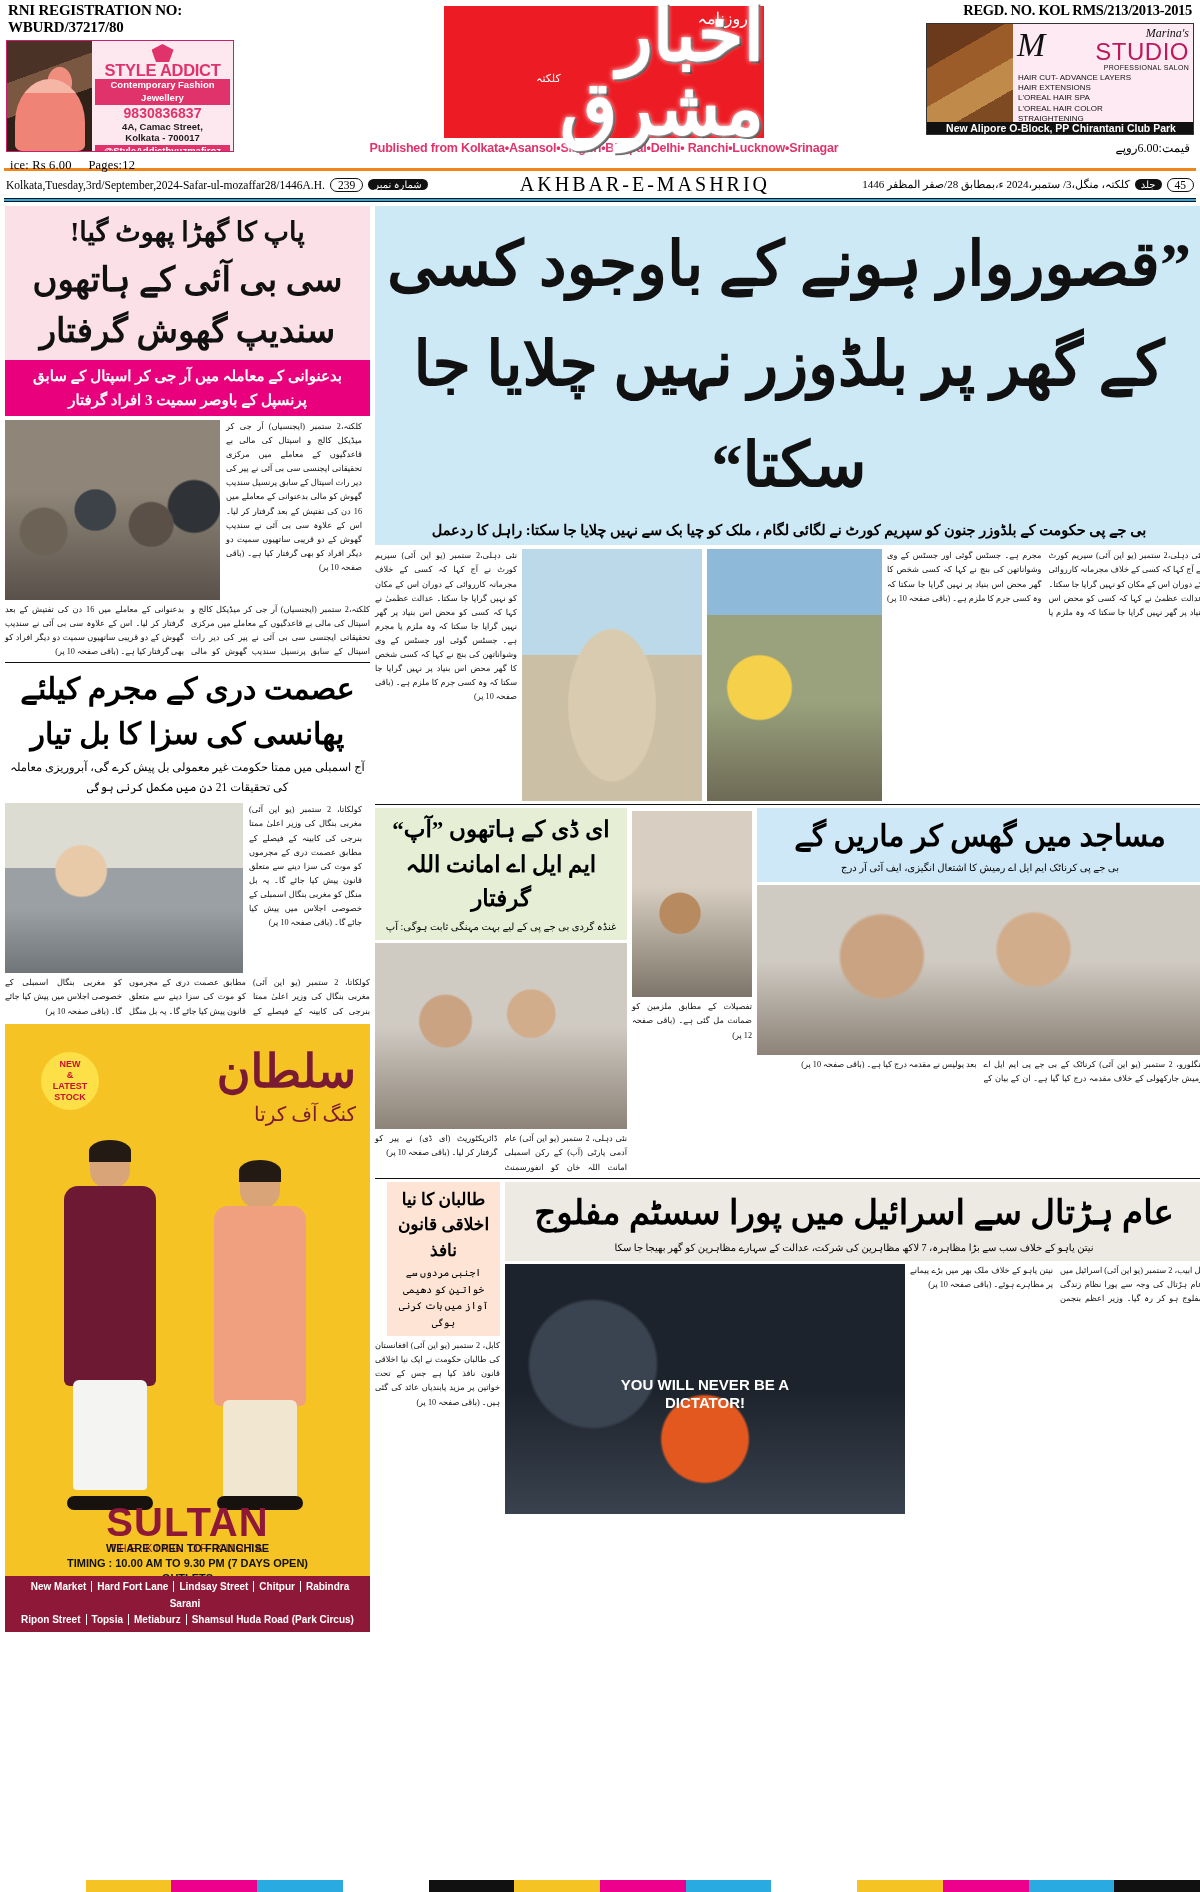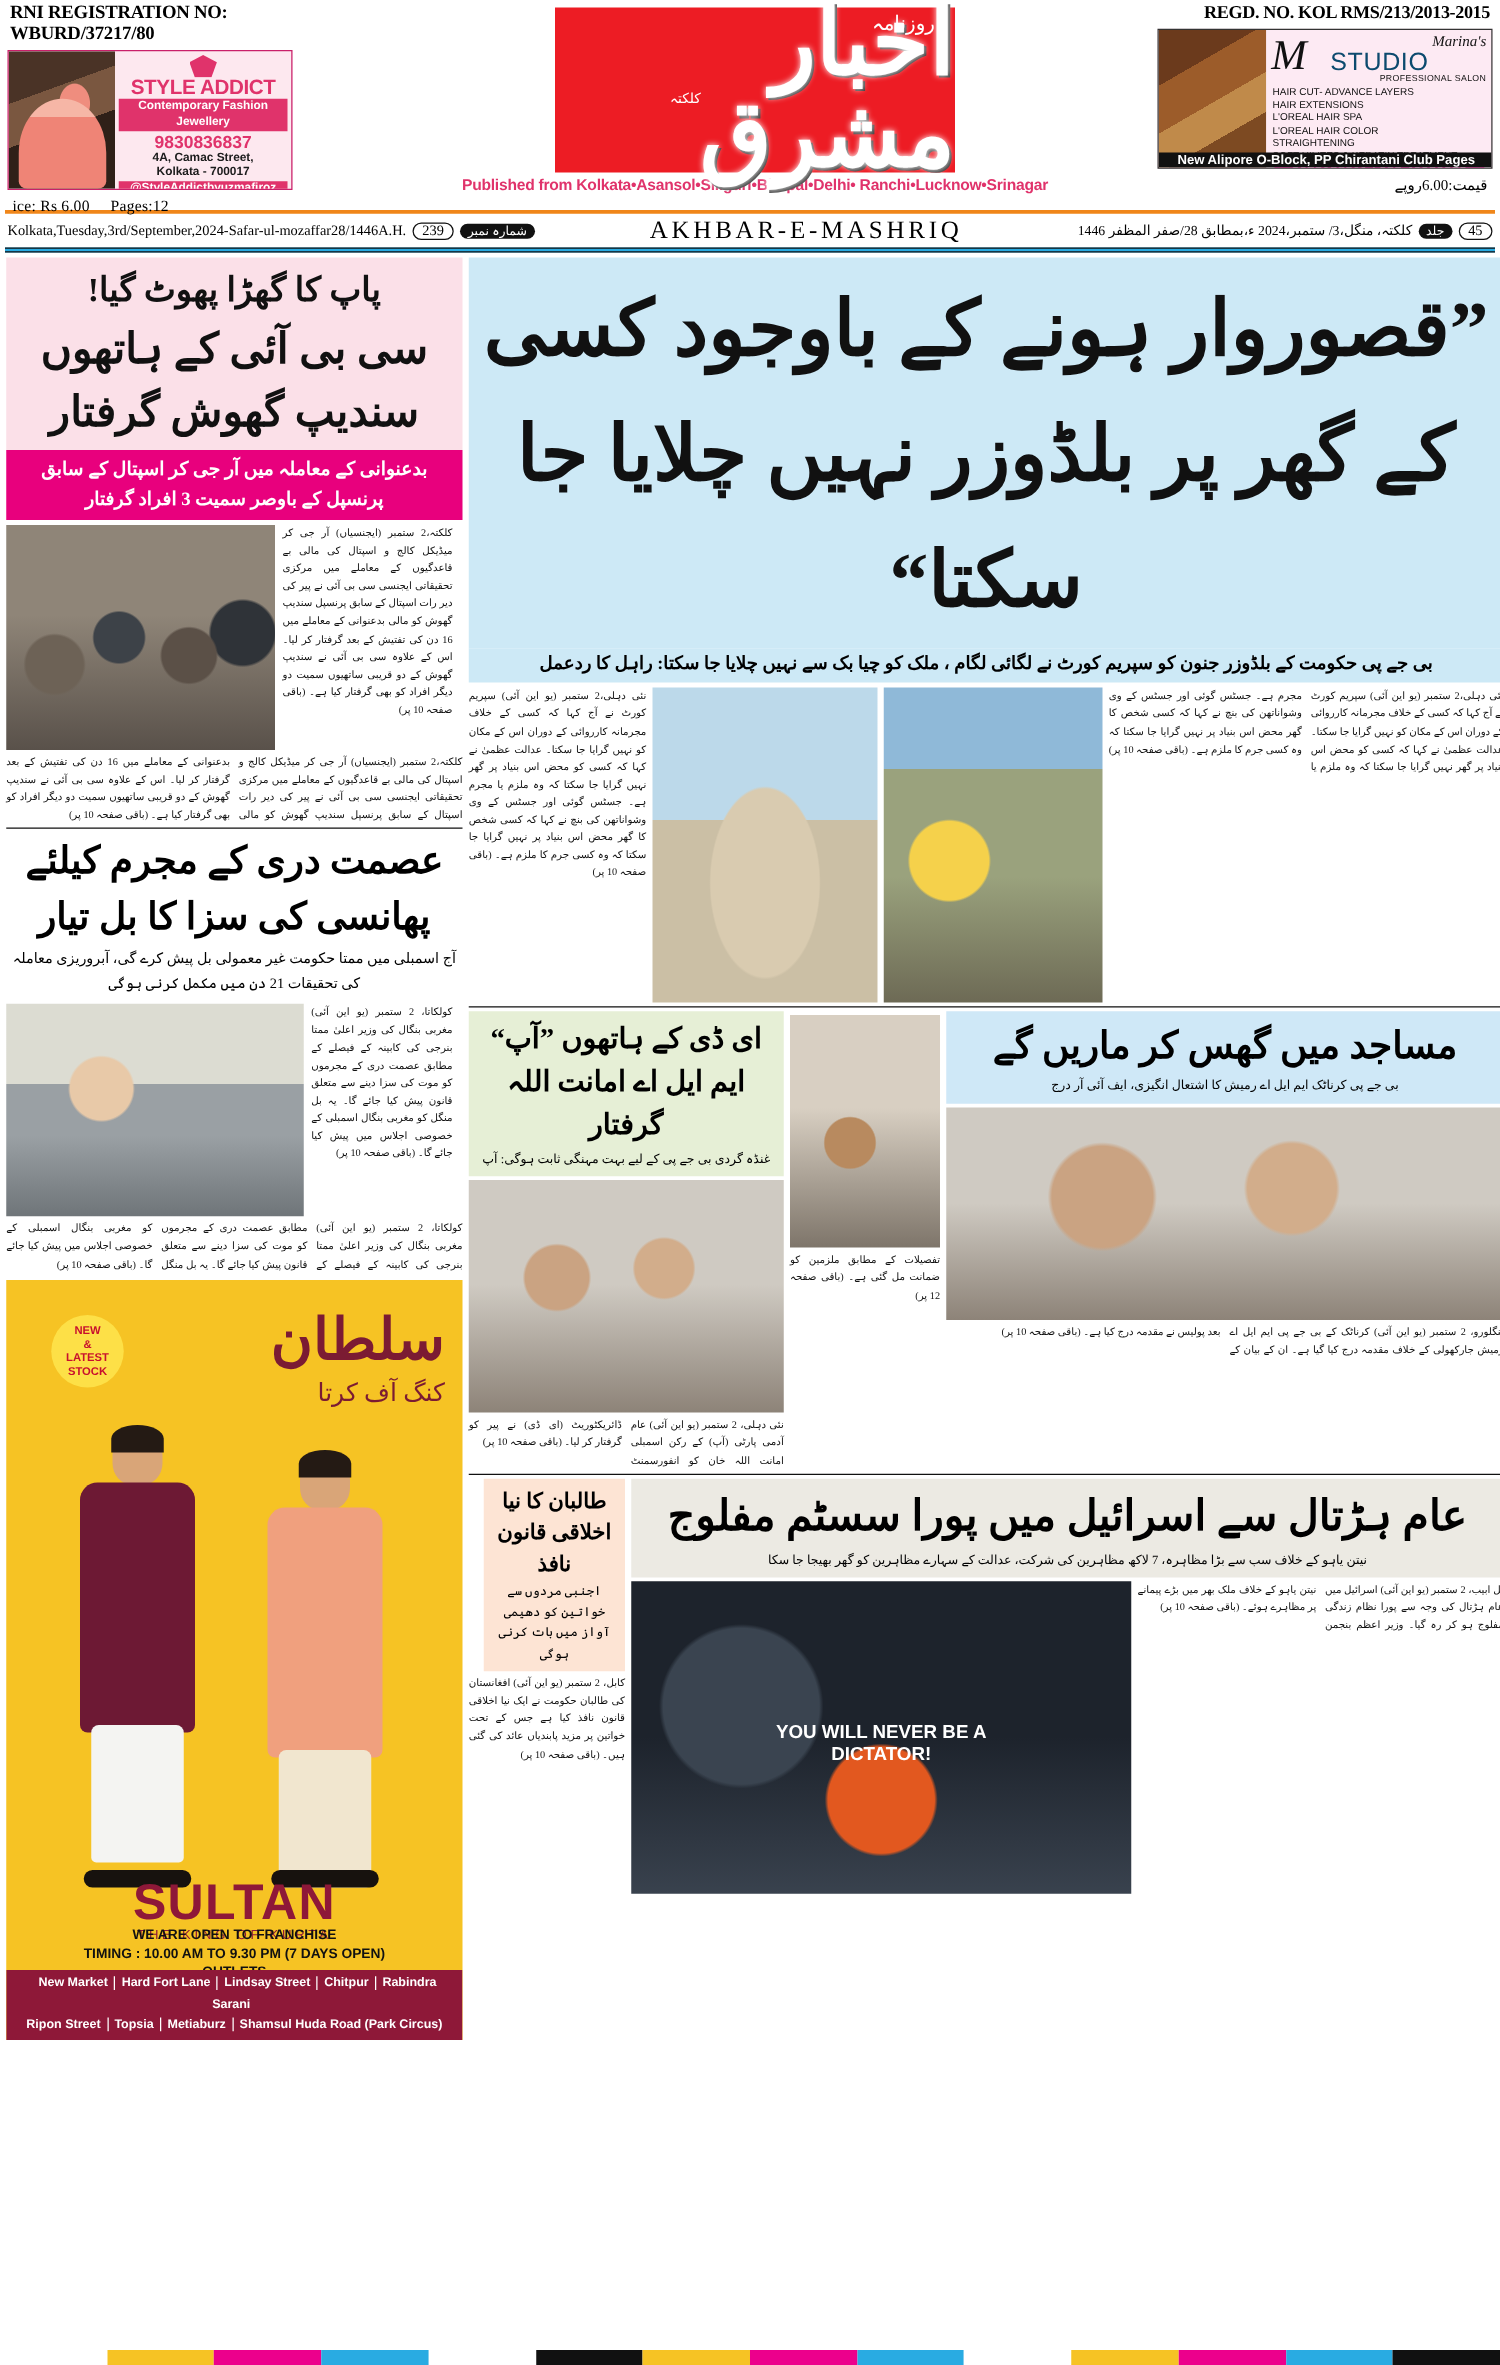--- a/index.html
+++ b/index.html
@@ -71,22 +71,22 @@
 
   
   .marina { margin-top: 4px; margin-left: auto; width: 268px; height: 112px;
             border: 1px solid #333; display: flex; overflow: hidden; position: relative; background: #fdeaf3; }
   .mr-photo { width: 86px;
     background: linear-gradient(150deg,#6b3a1c 0 28%, #9c5c2a 28% 52%, #c08a4a 52% 72%, #7d4a22 72% 100%); }
   .mr-body { flex: 1; background: #fdeaf3; padding: 2px 4px 0 5px; text-align: left; position: relative; }
   .mr-m { position: absolute; left: 4px; top: 4px; font-size: 34px; font-style: italic;
           font-family: "Liberation Serif", serif; color: #111; line-height: 1; }
   .mr-name { text-align: right; font-style: italic; font-size: 12px; color: #111; }
-  .mr-studio { text-align: center; font-family: "Liberation Sans", sans-serif; font-size: 20px;
-               letter-spacing: 0.5px; line-height: 0.95; color: #0c4a6e; }
+  .mr-studio { text-align: right; font-family: "Liberation Sans", sans-serif; font-size: 24px;
+               letter-spacing: 0.5px; line-height: 0.95; color: #be185d; }
   .mr-salon { text-align: right; font-family: "Liberation Sans", sans-serif; font-size: 7px;
               letter-spacing: 0.3px; color: #111; }
   .mr-list { font-family: "Liberation Sans", sans-serif; font-size: 8px; line-height: 1.28;
              color: #111; margin-top: 2px; }
   .mr-phone { background: #ec008c; color: #fff; font-family: "Liberation Sans", sans-serif;
               font-weight: bold; font-size: 11px; text-align: center; border-radius: 8px;
               margin-top: 2px; }
   .mr-foot { position: absolute; left: 0; bottom: 0; width: 268px; background: #111; color: #fff;
              font-family: "Liberation Sans", sans-serif; font-weight: bold; font-size: 10.5px;
              text-align: center; }
@@ -282,21 +282,21 @@
           <div class="mr-studio">STUDIO</div>
           <div class="mr-salon">PROFESSIONAL SALON</div>
           <div class="mr-list" style="white-space:pre-line">HAIR CUT- ADVANCE LAYERS
 HAIR EXTENSIONS
 L'OREAL HAIR SPA
 L'OREAL HAIR COLOR
 STRAIGHTENING
 SOFT HILITES &amp; KERATIN TREATMENT</div>
           <div class="mr-phone">9073188311 / 033 40030989</div>
         </div>
-        <div class="mr-foot">New Alipore O-Block, PP Chirantani Club Pages</div>
+        <div class="mr-foot">New Alipore O-Block, PP Chirantani Club Park</div>
       </div>
 
       <div class="price-ur">قیمت:6.00روپے</div>
     </div>
   </div>
 
   <div class="rule-orange"></div>
   <div class="datebar">
     <div class="db-left">
       <span>Kolkata,Tuesday,3rd/September,2024-Safar-ul-mozaffar28/1446A.H.</span>

